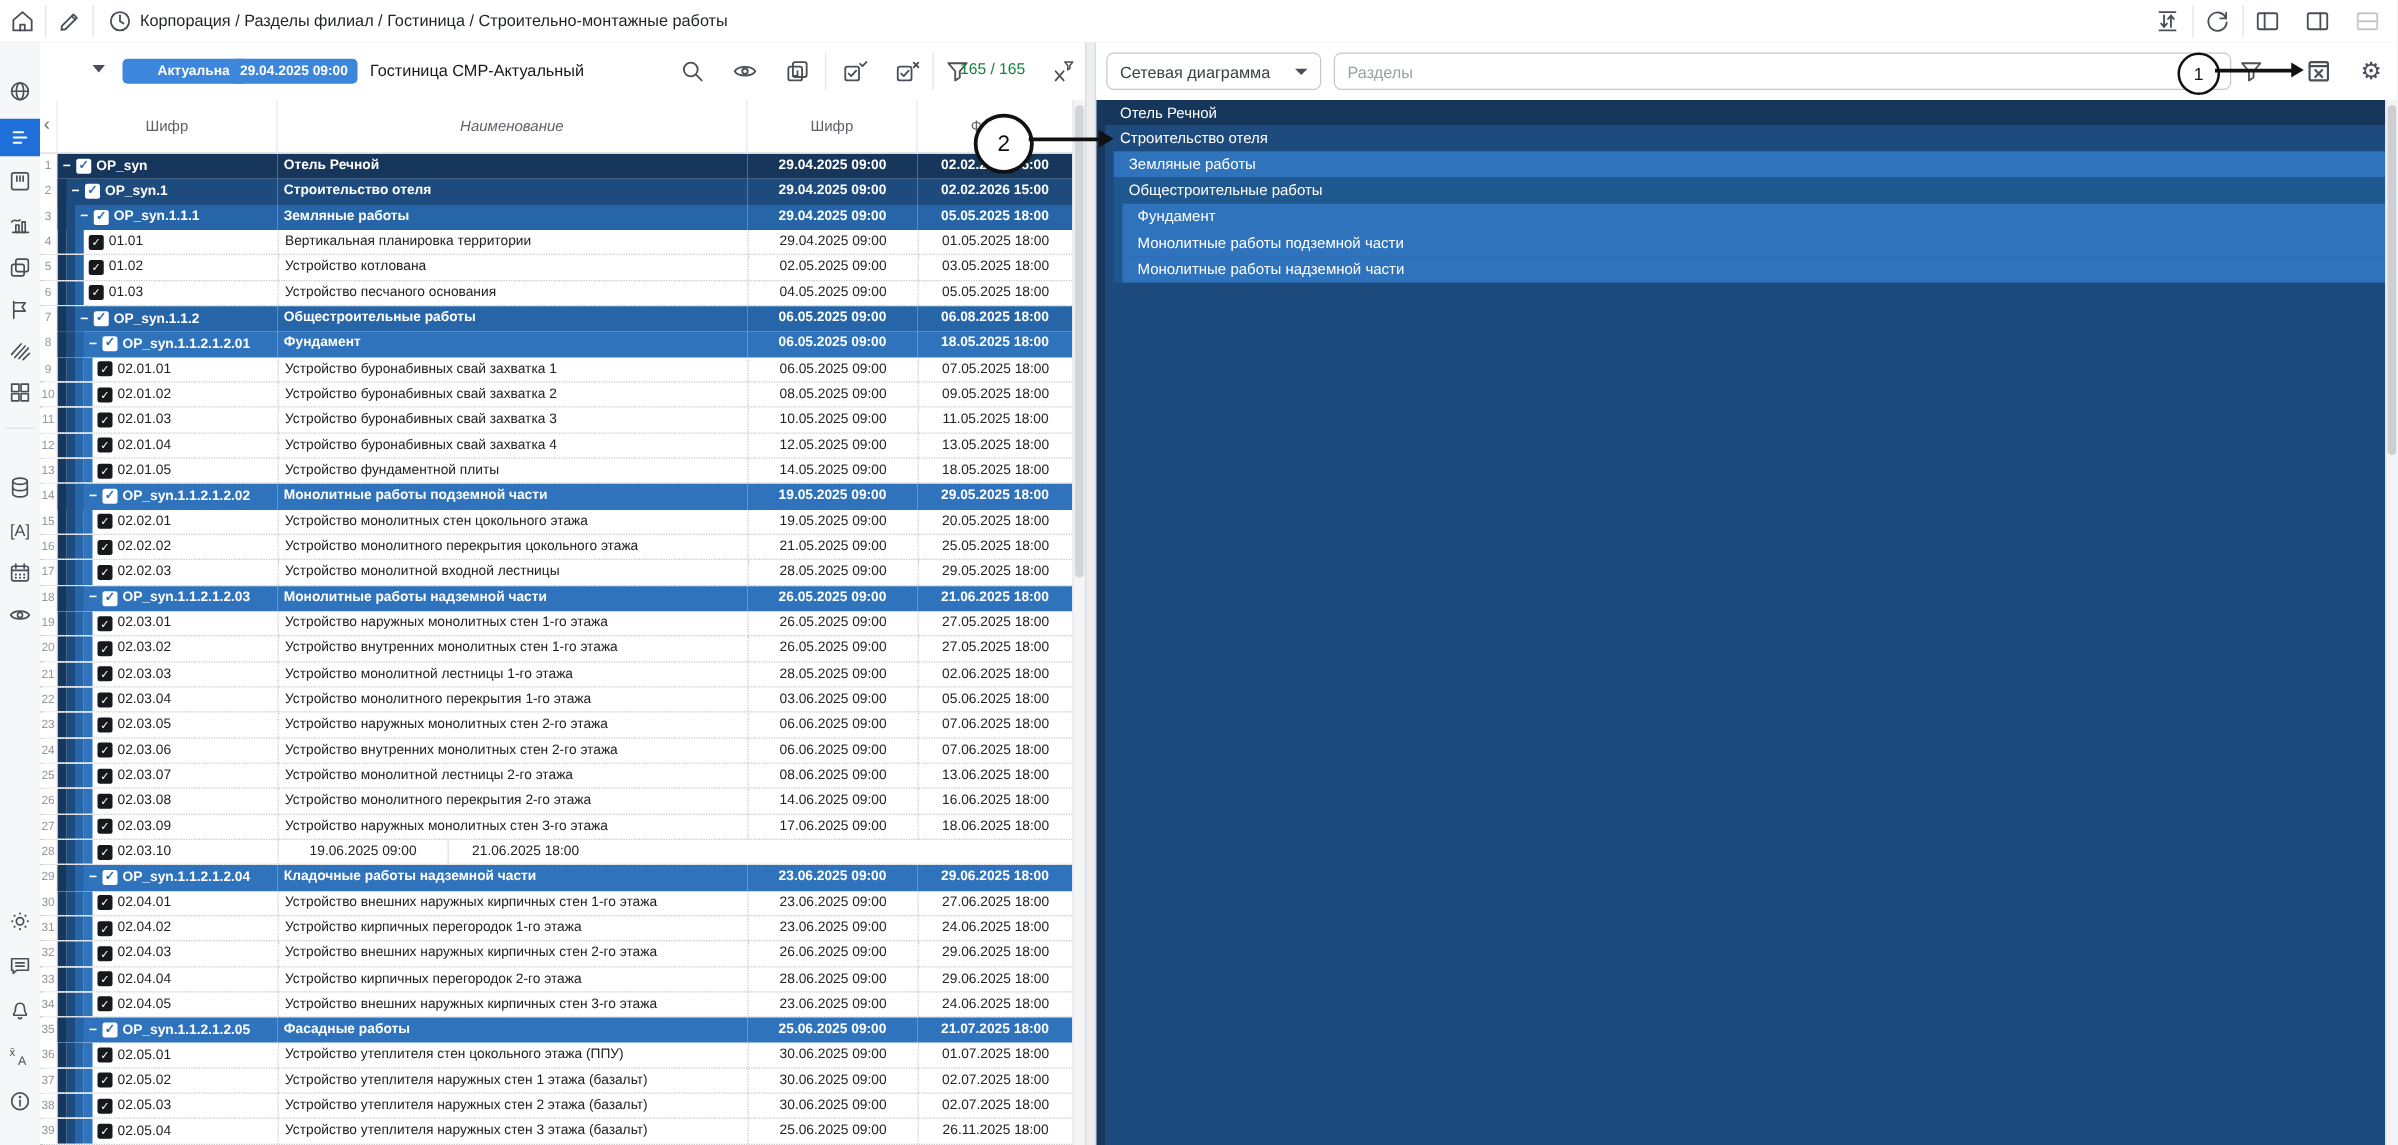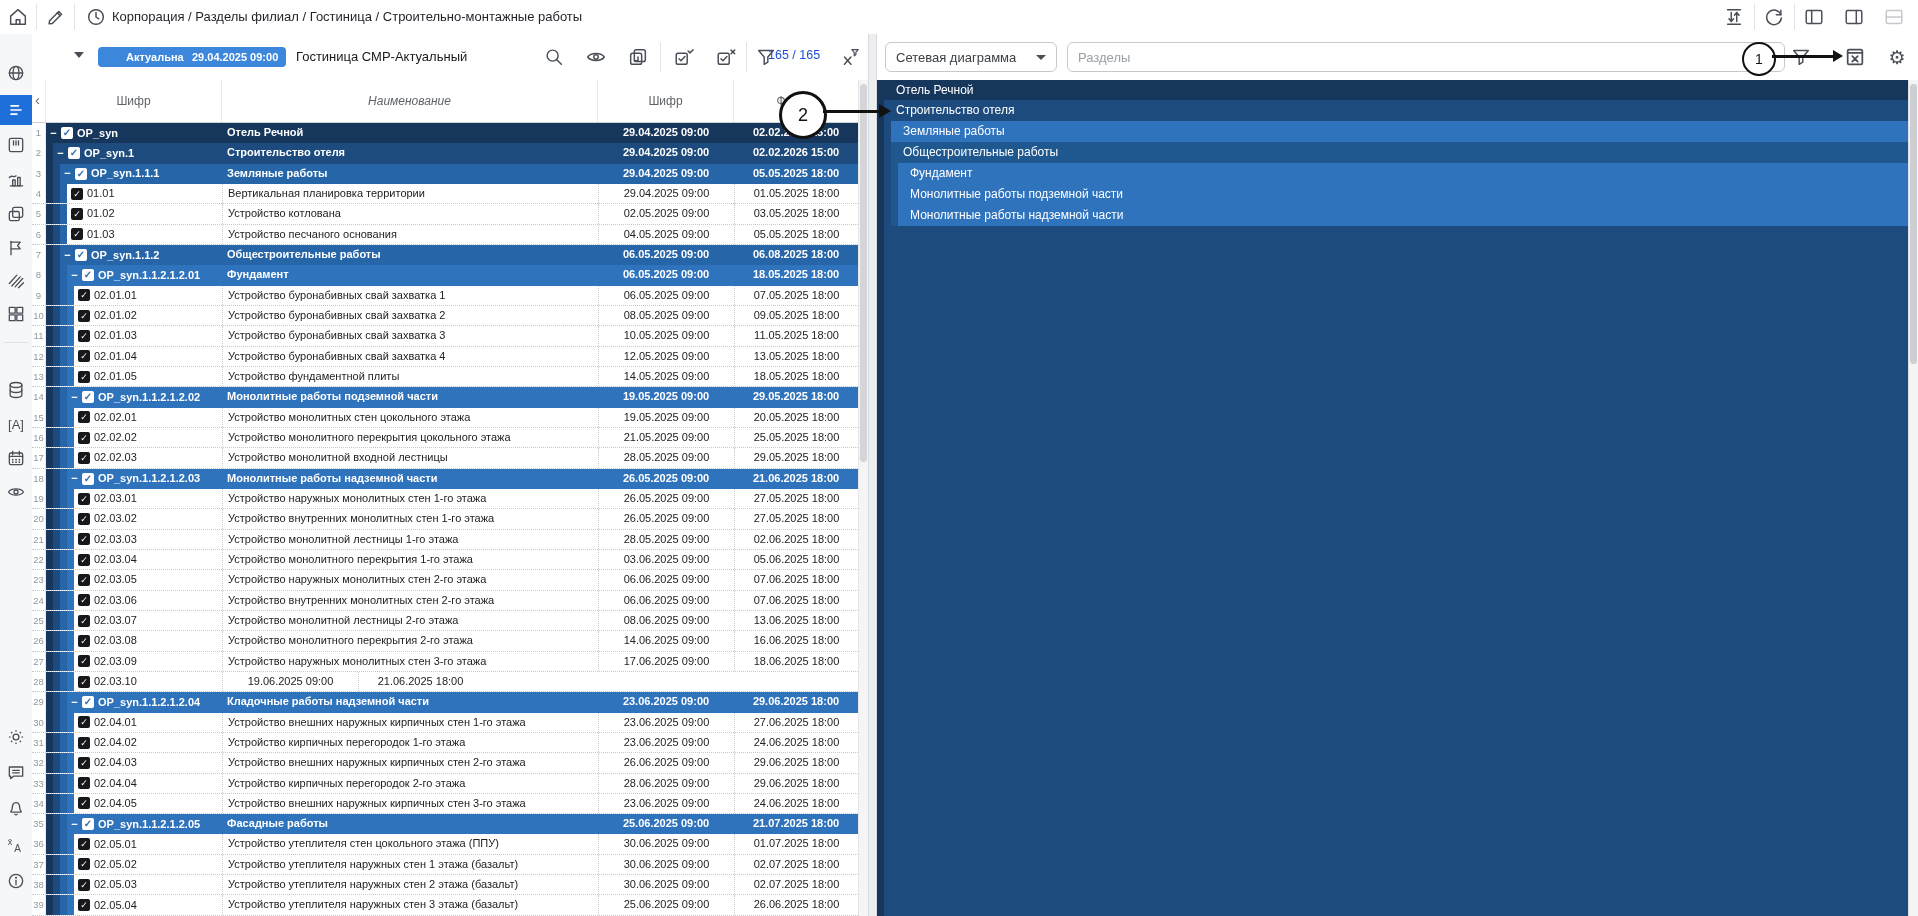--- a/index.html
+++ b/index.html
@@ -20,21 +20,21 @@
   .sbi{position:absolute;left:6px;width:20px;height:20px;display:flex;align-items:center;justify-content:center;cursor:pointer;}
   #sb-active{position:absolute;left:0;width:32px;height:30px;background:#1E6FD9;display:flex;align-items:center;justify-content:center;cursor:pointer;}
   .sbdiv{position:absolute;left:4px;width:24px;height:1px;background:#e0e1e4;}
 
   
   #tb2left{left:32px;top:34px;width:836px;height:46px;background:#fff;border-bottom:1px solid #dcdee1;}
   .badge{position:absolute;top:13px;height:20px;border-radius:4px;background:#3C86DC;color:#fff;
          font-size:11px;font-weight:bold;line-height:20px;padding:0 8px;}
   #plan-title{position:absolute;left:264px;top:13px;font-size:13px;line-height:20px;color:#17191c;white-space:nowrap;}
   #caret{position:absolute;left:42px;top:18px;width:0;height:0;border-left:5px solid transparent;border-right:5px solid transparent;border-top:6px solid #4a4f57;cursor:pointer;}
-  #counter{position:absolute;left:736px;top:14px;font-size:12.5px;color:#1d4ed8;}
+  #counter{position:absolute;left:736px;top:14px;font-size:12.5px;color:#15803d;}
   .t2sep{position:absolute;top:8px;width:1px;height:30px;background:#e2e4e7;}
 
   
   #splitter{left:868px;top:34px;width:9px;height:882px;background:#edeef0;border-left:1px solid #d8dadd;border-right:1px solid #d8dadd;box-sizing:border-box;cursor:col-resize;}
 
   
   #tb2right{left:877px;top:34px;width:1041px;height:46px;background:#fff;border-bottom:1px solid #dcdee1;}
   #view-select{position:absolute;left:8px;top:8px;width:172px;height:30px;border:1px solid #c4c9cf;border-radius:6px;
      background:#fff;font-size:13px;color:#3c4043;display:flex;align-items:center;padding:0 10px;box-sizing:border-box;cursor:pointer;}
   #view-select .vcaret{margin-left:auto;width:0;height:0;border-left:5px solid transparent;border-right:5px solid transparent;border-top:5px solid #4a4f57;}
@@ -963,21 +963,21 @@
           <span class="bar" style="left: 7px; background: rgb(29, 75, 126);"></span>
           <span class="bar" style="left: 14px; background: rgb(37, 101, 168);"></span>
           <span class="bar" style="left: 21px; background: rgb(47, 115, 189);"></span>
           <span class="codeinner" style="padding-left: 32px;">
             <span class="cbt">✓</span>
             <span class="codetxt">02.05.04</span>
           </span>
         </div>
         <div class="c cname">Устройство утеплителя наружных стен 3 этажа (базальт)</div>
         <div class="c cstart">25.06.2025 09:00</div>
-        <div class="c cfin">26.06.2025 18:00</div>
+        <div class="c cfin">26.11.2025 18:00</div>
       </div>
     </div>
   <div id="tscroll" class="abs">
       <div class="thumb"></div>
     </div>
 
   <div id="panel" class="abs">
     <div id="diagL0">
       <div class="dband root">Отель Речной</div>
       <div id="diagL1">

